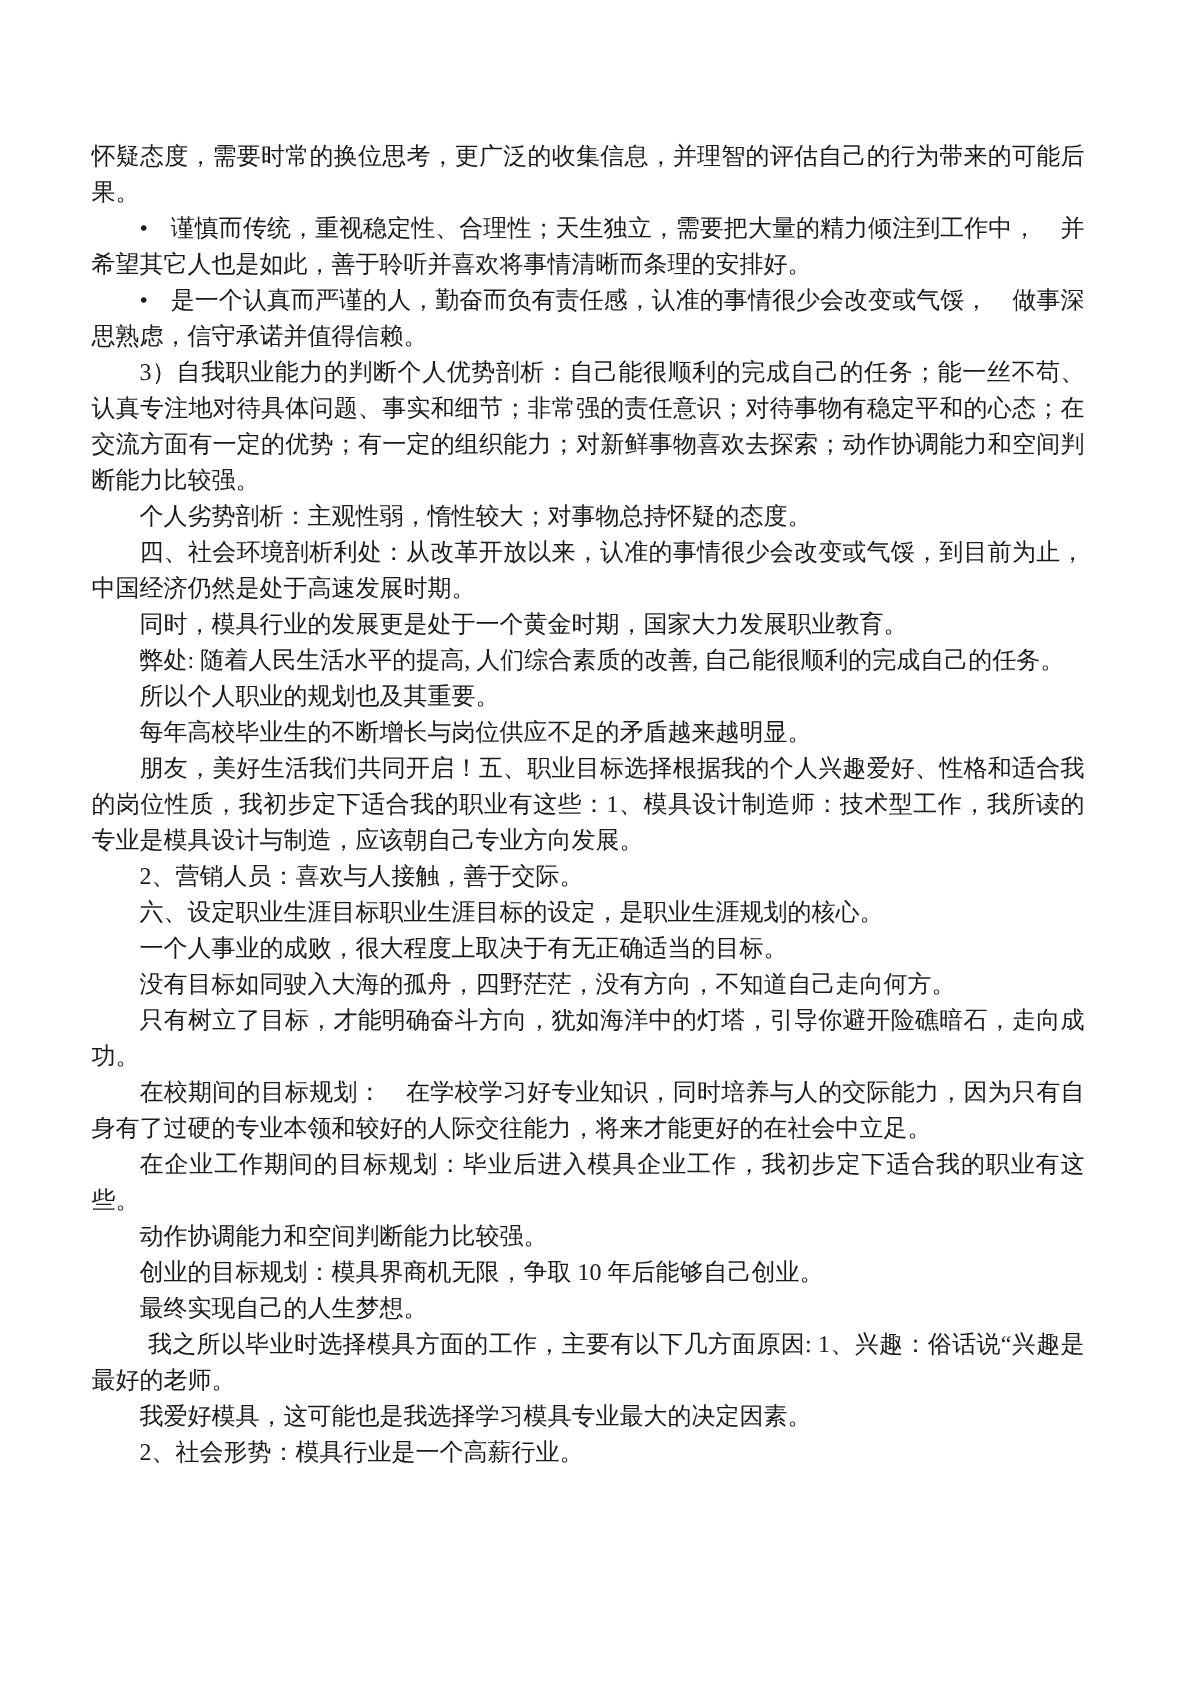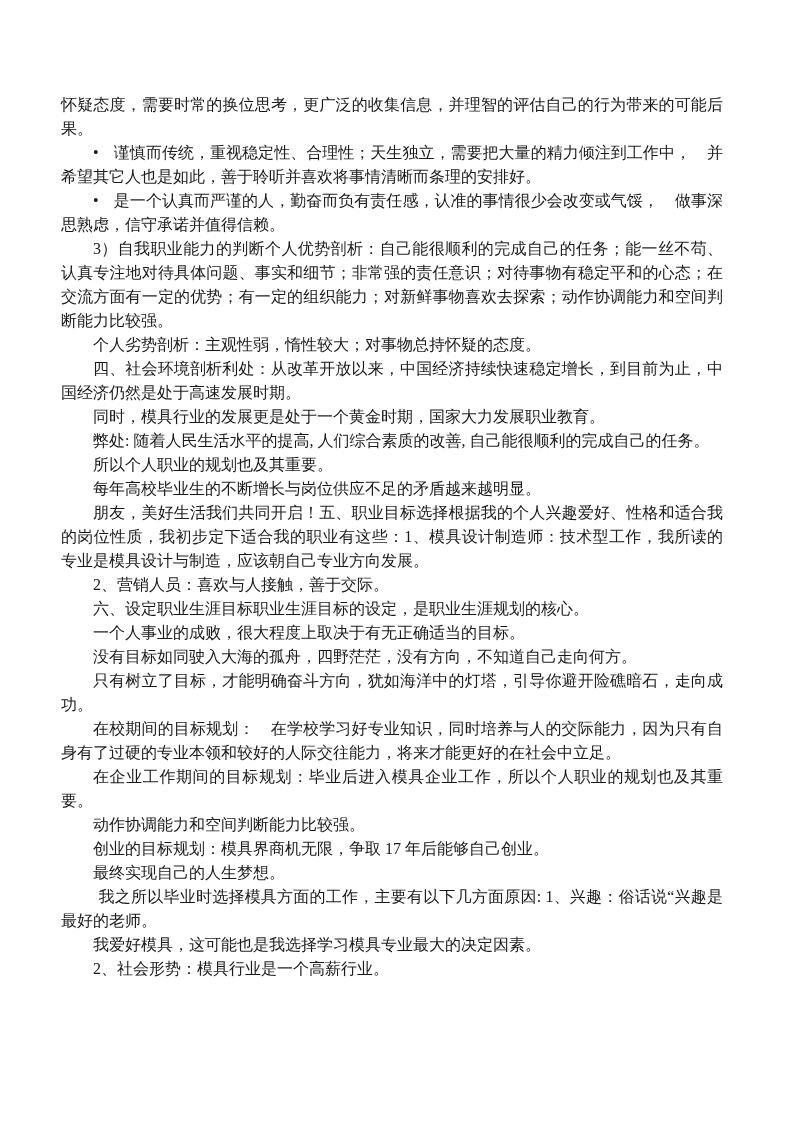--- a/index.html
+++ b/index.html
@@ -39,33 +39,33 @@
 </head>
 <body>
 
 <div class="page" style="background: rgb(255, 255, 255);">
   <div class="doc-text" style="color: rgb(26, 26, 26);">
       <p class="no-indent">怀疑态度，需要时常的换位思考，更广泛的收集信息，并理智的评估自己的行为带来的可能后果。</p>
       <p><span class="bullet">•</span><span>谨慎而传统，重视稳定性、合理性；天生独立，需要把大量的精力倾注到工作中，　并希望其它人也是如此，善于聆听并喜欢将事情清晰而条理的安排好。</span></p>
       <p><span class="bullet">•</span><span>是一个认真而严谨的人，勤奋而负有责任感，认准的事情很少会改变或气馁，　做事深思熟虑，信守承诺并值得信赖。</span></p>
       <p>3）自我职业能力的判断个人优势剖析：自己能很顺利的完成自己的任务；能一丝不苟、认真专注地对待具体问题、事实和细节；非常强的责任意识；对待事物有稳定平和的心态；在交流方面有一定的优势；有一定的组织能力；对新鲜事物喜欢去探索；动作协调能力和空间判断能力比较强。</p>
       <p>个人劣势剖析：主观性弱，惰性较大；对事物总持怀疑的态度。</p>
-      <p>四、社会环境剖析利处：从改革开放以来，中国经济持续快速稳定增长，到目前为止，中国经济仍然是处于高速发展时期。</p>
+      <p>四、社会环境剖析利处：从改革开放以来，认准的事情很少会改变或气馁，到目前为止，中国经济仍然是处于高速发展时期。</p>
       <p>同时，模具行业的发展更是处于一个黄金时期，国家大力发展职业教育。</p>
       <p>弊处: 随着人民生活水平的提高, 人们综合素质的改善, 自己能很顺利的完成自己的任务。</p>
       <p>所以个人职业的规划也及其重要。</p>
       <p>每年高校毕业生的不断增长与岗位供应不足的矛盾越来越明显。</p>
       <p>朋友，美好生活我们共同开启！五、职业目标选择根据我的个人兴趣爱好、性格和适合我的岗位性质，我初步定下适合我的职业有这些：1、模具设计制造师：技术型工作，我所读的专业是模具设计与制造，应该朝自己专业方向发展。</p>
       <p>2、营销人员：喜欢与人接触，善于交际。</p>
       <p>六、设定职业生涯目标职业生涯目标的设定，是职业生涯规划的核心。</p>
       <p>一个人事业的成败，很大程度上取决于有无正确适当的目标。</p>
       <p>没有目标如同驶入大海的孤舟，四野茫茫，没有方向，不知道自己走向何方。</p>
       <p>只有树立了目标，才能明确奋斗方向，犹如海洋中的灯塔，引导你避开险礁暗石，走向成功。</p>
       <p>在校期间的目标规划：　在学校学习好专业知识，同时培养与人的交际能力，因为只有自身有了过硬的专业本领和较好的人际交往能力，将来才能更好的在社会中立足。</p>
-      <p>在企业工作期间的目标规划：毕业后进入模具企业工作，所以个人职业的规划也及其重要。</p>
+      <p>在企业工作期间的目标规划：毕业后进入模具企业工作，我初步定下适合我的职业有这些。</p>
       <p>动作协调能力和空间判断能力比较强。</p>
-      <p>创业的目标规划：模具界商机无限，争取 17 年后能够自己创业。</p>
+      <p>创业的目标规划：模具界商机无限，争取 10 年后能够自己创业。</p>
       <p>最终实现自己的人生梦想。</p>
       <p class="extra-indent">我之所以毕业时选择模具方面的工作，主要有以下几方面原因: 1、兴趣：俗话说“兴趣是最好的老师。</p>
       <p>我爱好模具，这可能也是我选择学习模具专业最大的决定因素。</p>
       <p>2、社会形势：模具行业是一个高薪行业。</p>
     </div>
 </div>
 
 </body></html>

